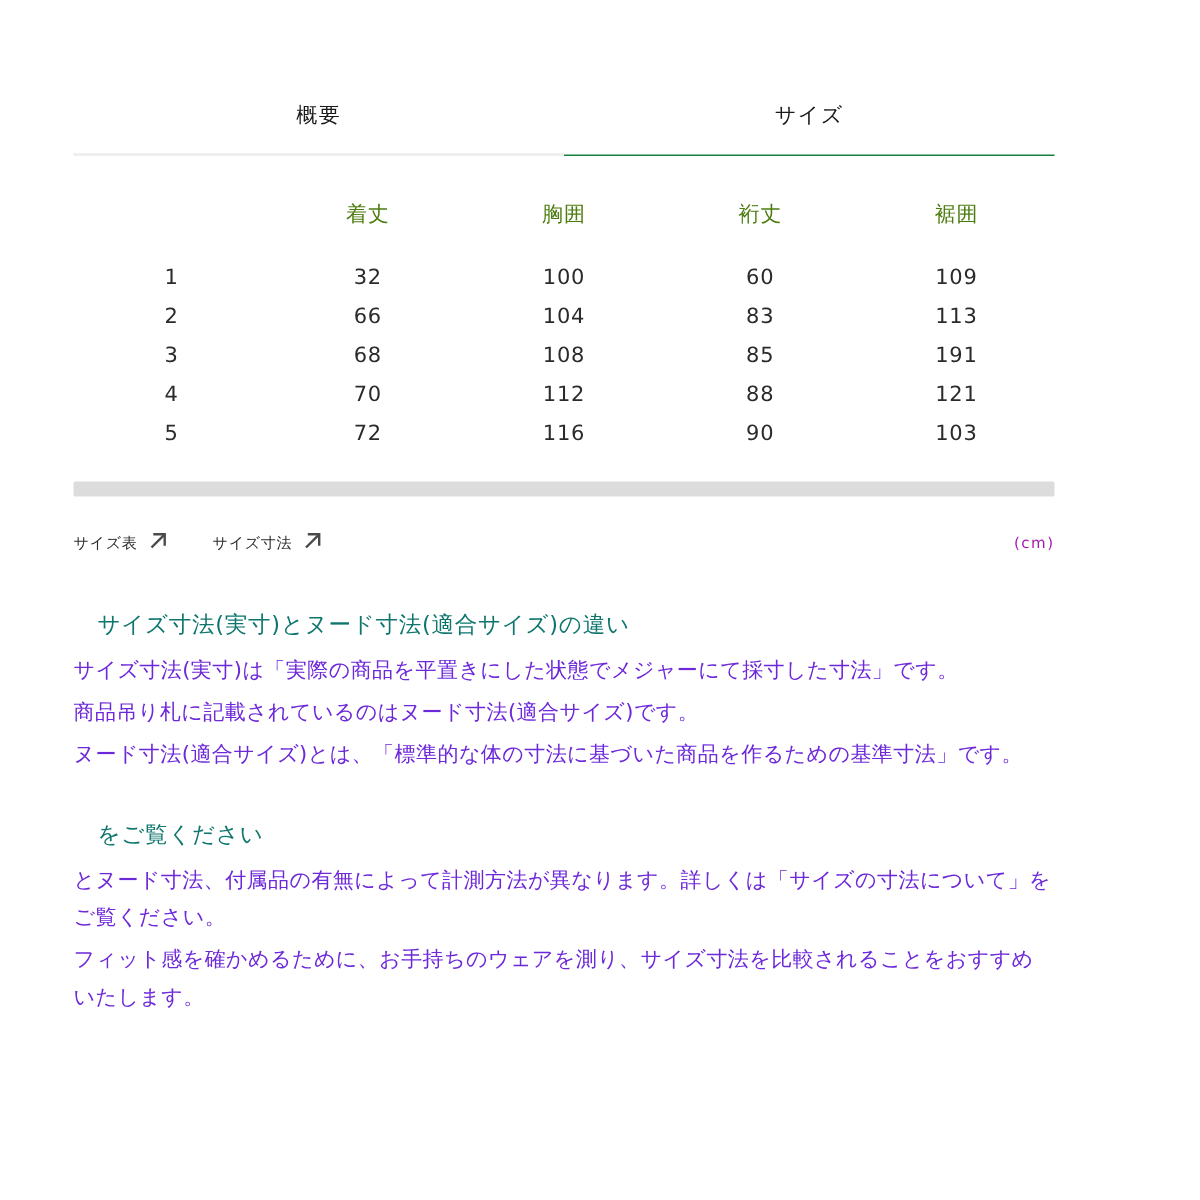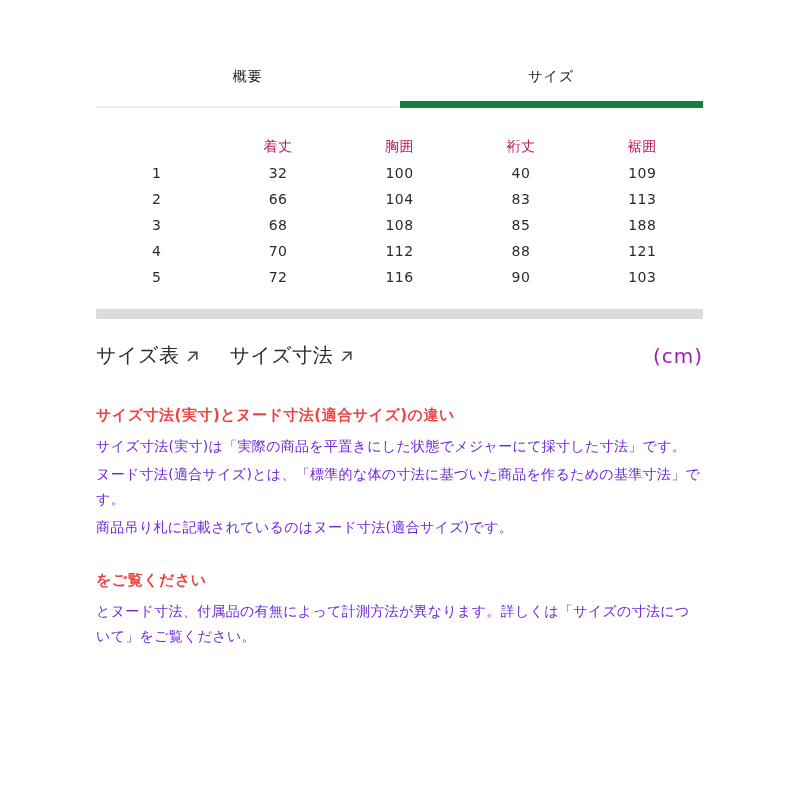--- a/index.html
+++ b/index.html
@@ -4,65 +4,65 @@
 <style>
   * { margin: 0; padding: 0; box-sizing: border-box; }
   html, body {
     width: 800px; height: 800px;
     background: #ffffff;
     font-family: "DejaVu Sans", "Liberation Sans", sans-serif;
     color: #333333;
   }
   .page {
     width: 800px; height: 800px;
-    padding: 68px 97px 0 96px;
+    padding: 68px 97px 0 49px;
     overflow: hidden;
   }
   
   .tabs { display: flex; }
   .tab {
     flex: 1;
     text-align: center;
     font-size: 14px;
     color: #1a1a1a;
     padding-bottom: 16px;
     border-bottom: 2px solid #efefef;
     cursor: pointer;
     letter-spacing: 1px;
   }
   .tab.active {
-    border-bottom: 7px solid #15803d;
+    border-bottom: 1px solid #15803d;
     padding-bottom: 15px;
   }
   
   .size-table { margin-top: 26px; }
   .trow {
     display: grid;
     grid-template-columns: repeat(5, 1fr);
     text-align: center;
     font-size: 14px;
     color: #2b2b2b;
     height: 26px;
     align-items: center;
   }
-  .trow.header { color: #be185d; }
+  .trow.header { color: #4d7c0f; margin-bottom: 16px; }
   .tcell { letter-spacing: 0.5px; }
   
   .scroll-track {
     margin-top: 19px;
     height: 10px;
     background: #dcdcdc;
     border-radius: 1px;
   }
   
   .links-row {
     margin-top: 23px;
     display: flex;
     align-items: center;
-    font-size: 20px;
+    font-size: 10px;
   }
   .size-link {
     display: inline-flex;
     align-items: center;
     gap: 7px;
     margin-right: 30px;
     color: #2b2b2b;
     cursor: pointer;
     text-decoration: none;
     letter-spacing: 0.5px;
@@ -71,24 +71,25 @@
   .unit {
     margin-left: auto;
     color: #a21caf;
     letter-spacing: 1px;
   }
   
   .section { margin-top: 37px; }
   .section + .section { margin-top: 31px; }
   .section h3 {
     font-size: 15px;
-    font-weight: bold;
-    color: #ef4444;
+    font-weight: normal;
+    color: #0f766e;
     margin-bottom: 9px;
     letter-spacing: 0.5px;
+    margin-left: 16px;
   }
   .section p {
     font-size: 14px;
     line-height: 25px;
     color: #6d28d9;
     margin: 3px 0;
     letter-spacing: 0.3px;
   }
 </style>
 </head>
@@ -107,36 +108,36 @@
       <div class="tcell">着丈</div>
       <div class="tcell">胸囲</div>
       <div class="tcell">裄丈</div>
       <div class="tcell">裾囲</div>
     </div>
 
     <div class="trow">
       <div class="tcell">1</div>
       <div class="tcell">32</div>
       <div class="tcell">100</div>
-      <div class="tcell">40</div>
+      <div class="tcell">60</div>
       <div class="tcell">109</div>
     </div>
     <div class="trow">
       <div class="tcell">2</div>
       <div class="tcell">66</div>
       <div class="tcell">104</div>
       <div class="tcell">83</div>
       <div class="tcell">113</div>
     </div>
     <div class="trow">
       <div class="tcell">3</div>
       <div class="tcell">68</div>
       <div class="tcell">108</div>
       <div class="tcell">85</div>
-      <div class="tcell">188</div>
+      <div class="tcell">191</div>
     </div>
     <div class="trow">
       <div class="tcell">4</div>
       <div class="tcell">70</div>
       <div class="tcell">112</div>
       <div class="tcell">88</div>
       <div class="tcell">121</div>
     </div>
     <div class="trow">
       <div class="tcell">5</div>
@@ -167,22 +168,23 @@
           <path d="M10.8 2.2 L2 11" stroke="#4a4a4a" stroke-width="1.6" fill="none"></path>
         </svg>
       </span>
     </a>
     <span class="unit">(cm)</span>
   </div>
 
   <div class="section">
     <h3>サイズ寸法(実寸)とヌード寸法(適合サイズ)の違い</h3>
     <p>サイズ寸法(実寸)は「実際の商品を平置きにした状態でメジャーにて採寸した寸法」です。</p>
+    <p>商品吊り札に記載されているのはヌード寸法(適合サイズ)です。</p>
     <p>ヌード寸法(適合サイズ)とは、「標準的な体の寸法に基づいた商品を作るための基準寸法」です。</p>
-    <p>商品吊り札に記載されているのはヌード寸法(適合サイズ)です。</p>
   </div>
 
   <div class="section">
     <h3>をご覧ください</h3>
     <p>とヌード寸法、付属品の有無によって計測方法が異なります。詳しくは「サイズの寸法について」をご覧ください。</p>
+    <p>フィット感を確かめるために、お手持ちのウェアを測り、サイズ寸法を比較されることをおすすめいたします。</p>
   </div>
 
 </div>
 
 </body></html>

